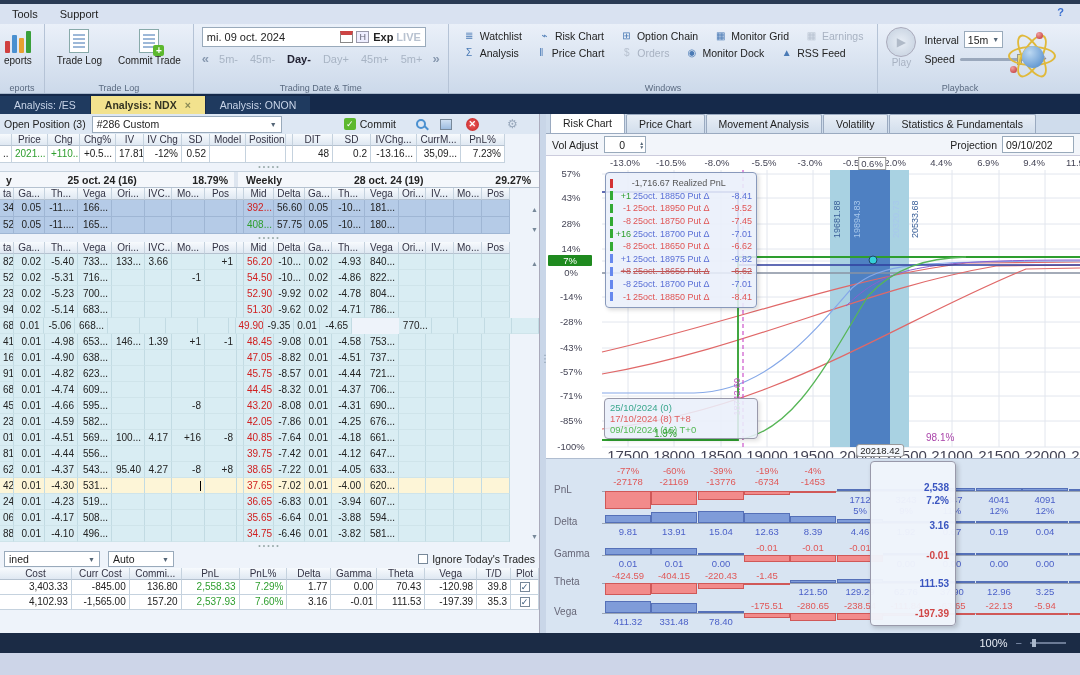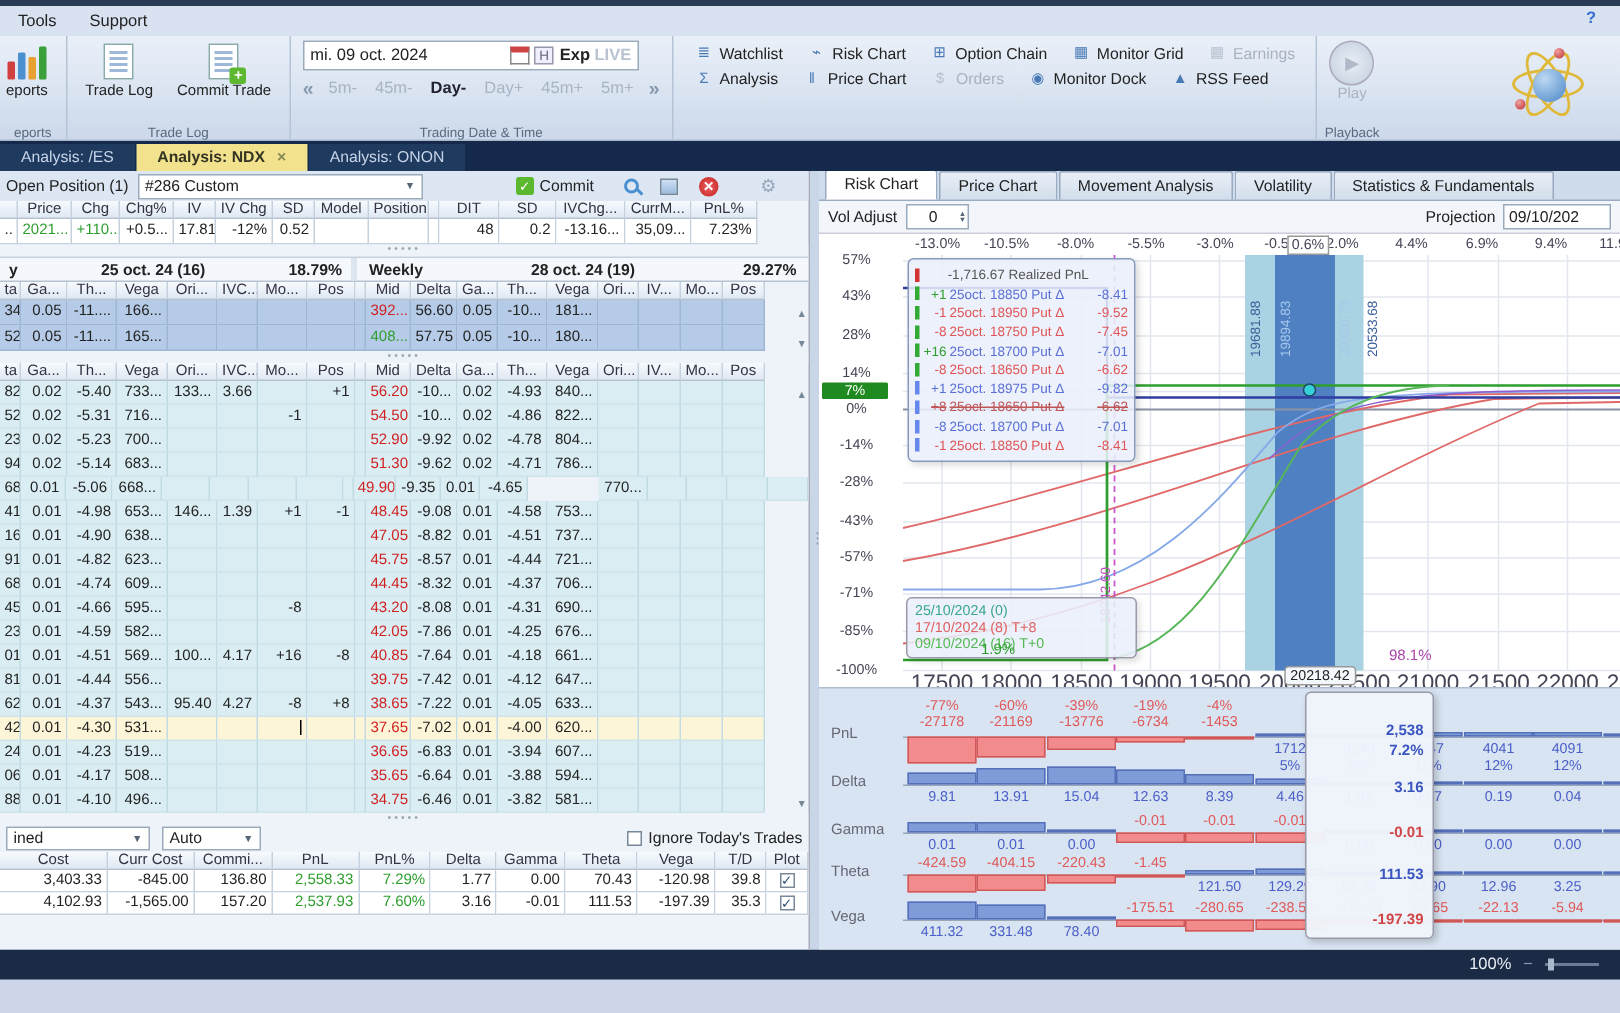--- a/index.html
+++ b/index.html
@@ -230,25 +230,42 @@
             <div class="wbtn">
               <span class="wicon">◉</span>
               <span>Monitor Dock</span>
             </div>
             <div class="wbtn">
               <span class="wicon">▲</span>
               <span>RSS Feed</span>
             </div>
           </div>
         </div>
+      <div class="glabel">Windows</div>
     </div>
     <div class="rgroup" style="border-right:none">
       <div class="play-wrap">
         <div class="playbtn">▶</div>
         <span>Play</span>
+      </div>
+      <div class="pb-rows">
+        <div class="pb-row">
+          <span>Interval</span>
+          <span class="combo">
+              <b style="font-weight:normal">15m</b>
+              <span class="caret">▼</span>
+            </span>
+        </div>
+        <div class="pb-row">
+          <span>Speed</span>
+          <span class="slider">
+              <i class="knob"></i>
+              <i class="end">✥</i>
+            </span>
+        </div>
       </div>
       <div class="glabel">Playback</div>
     </div>
     <div class="logo">
       <div class="orb"></div>
       <div class="orb o2"></div>
       <div class="orb o3"></div>
       <div class="ball"></div>
       <div class="e" style="left:30px;top:0"></div>
       <div class="e" style="left:4px;top:34px"></div>
@@ -257,21 +274,21 @@
 
   <div class="tabrow" id="tabrow">
       <div class="tab">Analysis: /ES</div>
       <div class="tab active">Analysis: NDX<span class="close">×</span></div>
       <div class="tab">Analysis: ONON</div>
     </div>
 
   <div class="main">
     <div class="left-panel">
       <div class="lp-toolbar">
-        <span>Open Position (1)</span>
+        <span>Open Position (3)</span>
         <span class="strategy">
             <span>#286 Custom</span>
             <span class="caret">▼</span>
           </span>
         <span class="commit-btn">
             <span class="ic-commit">✓</span>
             <span>Commit</span>
           </span>
         <span class="ic-mag"></span>
         <span class="ic-grid"></span>

